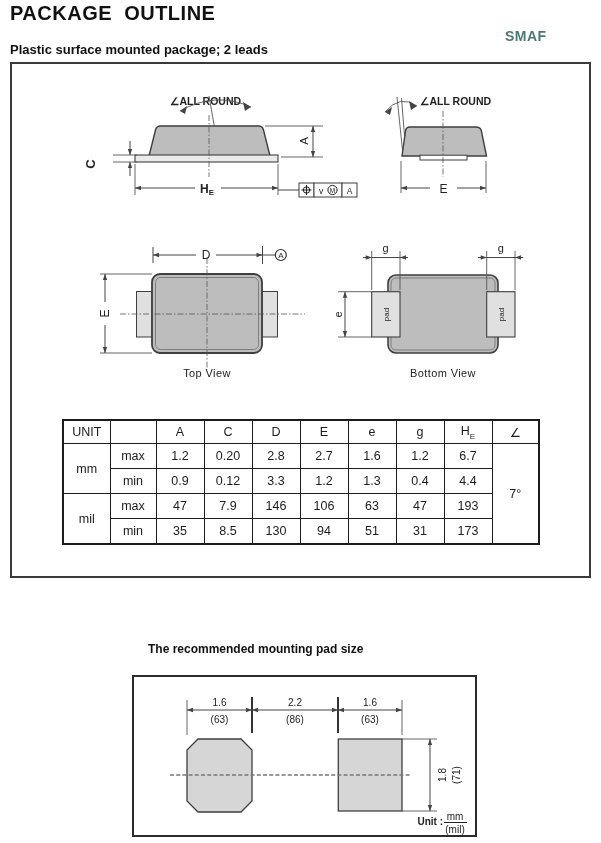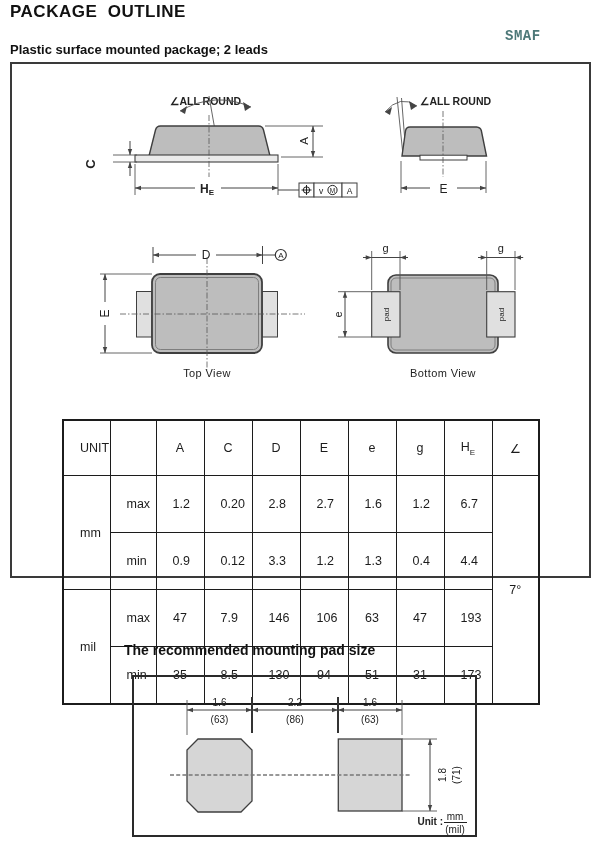--- a/index.html
+++ b/index.html
@@ -1,33 +1,33 @@
 <!DOCTYPE html>
 <html><head>
 <meta charset="utf-8">
 <style>
   html,body{margin:0;padding:0;background:#fff;}
   body{width:601px;height:843px;position:relative;font-family:"Liberation Sans",sans-serif;color:#111;overflow:hidden;}
   .abs{position:absolute;}
-  .title{left:10px;top:2px;font-size:17px;font-weight:700;letter-spacing:.5px;}
+  .title{left:10px;top:2px;font-size:20px;font-weight:700;letter-spacing:.5px;}
   .subtitle{left:10px;top:42px;font-size:13px;font-weight:700;}
-  .pkgname{left:505px;top:28px;font-size:14px;font-weight:700;color:#4d7878;letter-spacing:.5px;font-family:Liberation Mono, monospace;}
+  .pkgname{left:505px;top:28px;font-size:14px;font-weight:700;color:#4d7878;letter-spacing:.5px;}
   .mainbox{left:10px;top:62px;width:581px;height:516px;border:2px solid #3a3a3a;box-sizing:border-box;}
-  .padheading{left:124px;top:642px;font-size:14px;font-weight:700;}
+  .padheading{left:148px;top:642px;font-size:12px;font-weight:700;}
   .padbox{left:132px;top:675px;width:345px;height:162px;border:2px solid #2a2a2a;box-sizing:border-box;}
   svg{display:block;font-family:"Liberation Sans",sans-serif;}
   svg text{fill:#222;}
   .dim{stroke:#444;stroke-width:1;fill:none;}
   .ext{stroke:#555;stroke-width:.9;fill:none;}
   .ctr{stroke:#555;stroke-width:.8;fill:none;stroke-dasharray:6 2 1.5 2;}
   .ah{fill:#444;stroke:none;}
   .outline{stroke:#3f3f3f;}
   
   table.dimtable{position:absolute;left:62px;top:419px;width:478px;border-collapse:collapse;table-layout:fixed;font-size:12.5px;color:#1c1c1c;border:2px solid #1c1c1c;}
-  table.dimtable th,table.dimtable td{border:1.5px solid #1c1c1c;text-align:center;font-weight:400;padding:16px;}
+  table.dimtable th,table.dimtable td{border:1.5px solid #1c1c1c;text-align:center;font-weight:400;padding:0;}
   table.dimtable th{height:22px;}
   table.dimtable td{height:24px;}
   table.dimtable sub{font-size:8px;}
 </style>
 </head>
 <body>
 
 <div class="abs title">PACKAGE&nbsp; OUTLINE</div>
 <div class="abs subtitle">Plastic surface mounted package; 2 leads</div>
 <div class="abs pkgname">SMAF</div>

